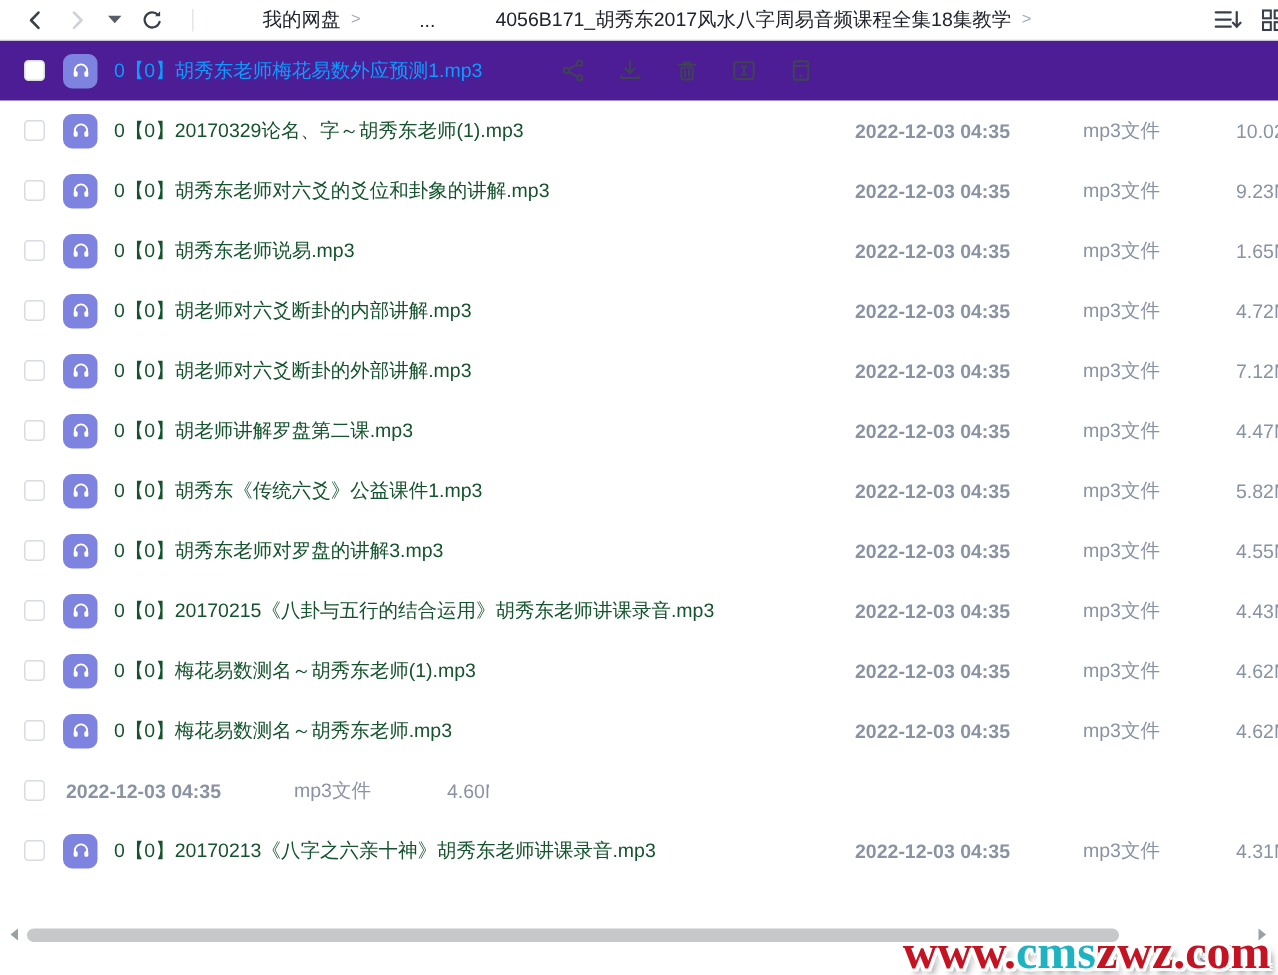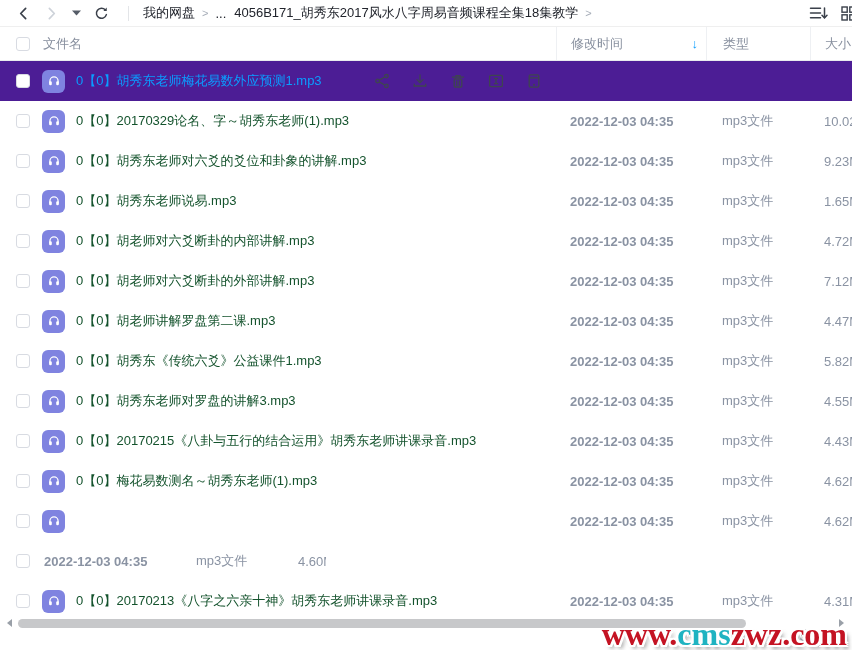--- a/index.html
+++ b/index.html
@@ -8,21 +8,21 @@
   .app { position:relative; width:852px; height:650px; background:#fff; }
 
   
   .toolbar { height:27px; display:flex; align-items:center; padding-left:16px;
     border-bottom:1px solid #efefef; }
   .navbtn { display:flex; align-items:center; justify-content:center; cursor:pointer;
     margin-right:13px; background:none; border:none; padding:0; }
   .tb-divider { width:1px; height:15px; background:#e3e5e8; margin:0 14px 0 6px; }
   .breadcrumb { display:flex; align-items:center; font-size:13px; color:#21242c; white-space:nowrap; }
   .bc-sep { color:#a6adb8; font-size:11px; margin:0 7px; }
-  .bc-link { cursor:pointer; color:#21242c; }
+  .bc-link { cursor:pointer; color:#21242c;margin-left:32px; }
   .toolbar-right { margin-left:auto; display:flex; align-items:center; }
   .toolbar-right .navbtn { margin-right:0; }
   .sortview-btn { margin-right:13px !important; }
   .gridview-btn { margin-right:-4px !important; }
 
   
   .thead { height:34px; display:flex; align-items:center; border-bottom:1px solid #e9ebee;
     color:#878f9e; font-size:13px; }
   .cb { width:14px; height:14px; border:1px solid #d8dbe2; border-radius:3px; background:#fff;
     flex:none; cursor:pointer; }
@@ -135,36 +135,20 @@
                 <rect x="8.8" y="1" width="5.2" height="5.2"></rect>
                 <rect x="1" y="8.8" width="5.2" height="5.2"></rect>
                 <rect x="8.8" y="8.8" width="5.2" height="5.2"></rect>
               </g>
             </svg>
         </span>
       </button>
     </div>
   </div>
 
-  <div class="thead">
-    <span class="cb"></span>
-    <div class="th-name">
-      <span class="th-name-label">文件名</span>
-    </div>
-    <div class="col-m th-m">
-      <span>修改时间</span>
-      <span class="sort-arrow">↓</span>
-    </div>
-    <div class="col-t th-t">
-      <span>类型</span>
-    </div>
-    <div class="col-s th-s">
-      <span>大小</span>
-    </div>
-  </div>
 
   <div class="rows" id="rows">
     <div class="row active">
       <span class="cb"></span>
       <div class="name-col">
         <span class="file-icon">
           <svg width="14" height="14" viewBox="0 0 24 24">
               <path d="M5 14v-2a7 7 0 0 1 14 0v2" fill="none" stroke="#fff" stroke-width="2.2" stroke-linecap="round"></path>
               <rect x="3.6" y="12.6" width="4.6" height="6.6" rx="2.1" fill="#fff"></rect>
               <rect x="15.8" y="12.6" width="4.6" height="6.6" rx="2.1" fill="#fff"></rect>
@@ -419,20 +403,21 @@
     <div class="row">
       <span class="cb"></span>
       <div class="name-col">
         <span class="file-icon">
           <svg width="14" height="14" viewBox="0 0 24 24">
               <path d="M5 14v-2a7 7 0 0 1 14 0v2" fill="none" stroke="#fff" stroke-width="2.2" stroke-linecap="round"></path>
               <rect x="3.6" y="12.6" width="4.6" height="6.6" rx="2.1" fill="#fff"></rect>
               <rect x="15.8" y="12.6" width="4.6" height="6.6" rx="2.1" fill="#fff"></rect>
             </svg>
         </span>
+        <span class="fname">0【0】梅花易数测名～胡秀东老师.mp3</span>
 
       </div>
       <span class="col-m cell-m">2022-12-03 04:35</span>
       <span class="col-t cell-t">mp3文件</span>
       <span class="col-s cell-s">4.62M</span>
     </div>
 
     <div class="row">
       <span class="cb"></span>
       <span class="col-m cell-m">2022-12-03 04:35</span>

